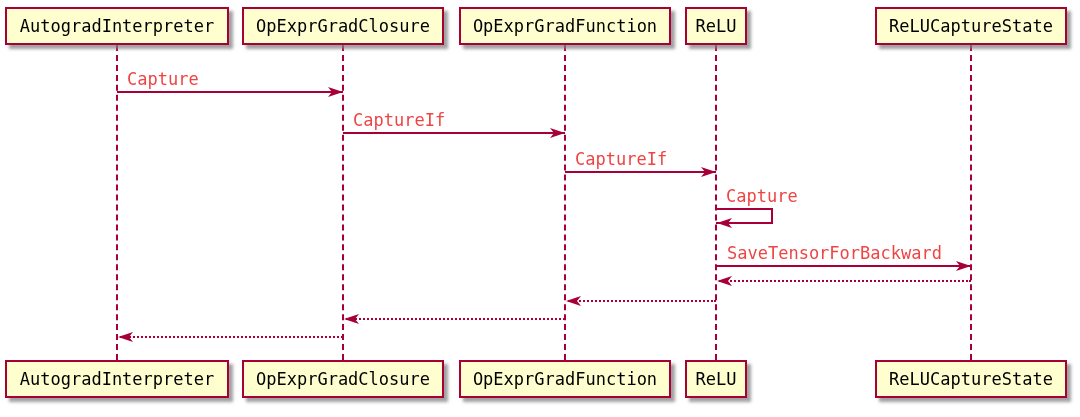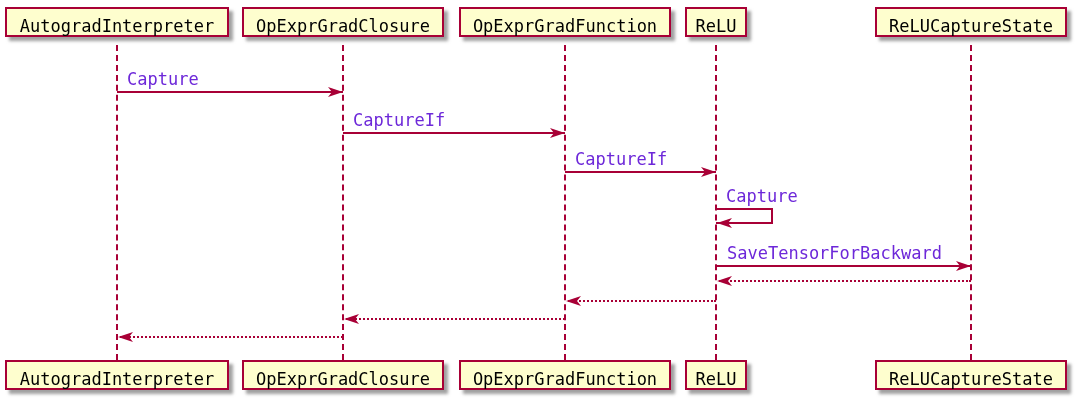--- a/index.html
+++ b/index.html
@@ -6,21 +6,21 @@
   .diagram{
     position:relative;
     width:1080px;height:417px;
     background:#ffffff;
     font-family:"DejaVu Sans Mono", monospace;
     overflow:hidden;
   }
   .pbox{
     position:absolute;
     box-sizing:border-box;
-    height:30px;
+    height:38px;
     background:#FEFECE;
     border:2px solid #A80036;
     box-shadow:4px 4px 3px rgba(130,130,130,0.75);
     color:#000;
     font-size:17px;
     line-height:34px;
     text-align:center;
     white-space:nowrap;
   }
   .lifeline{
@@ -31,21 +31,21 @@
   .mline{
     position:absolute;height:0;
     border-top:2px solid #A80036;
   }
   .rline{
     position:absolute;height:0;
     border-top:2px dotted #A80036;
   }
   .mlabel{
     position:absolute;
-    font-size:17px;color:#6d28d9;
+    font-size:17px;color:#ef4444;
     white-space:nowrap;line-height:20px;
   }
   .head{position:absolute;}
   .selfloop{
     position:absolute;
     box-sizing:border-box;
     border-top:2px solid #A80036;
     border-right:2px solid #A80036;
     border-bottom:2px solid #A80036;
   }

